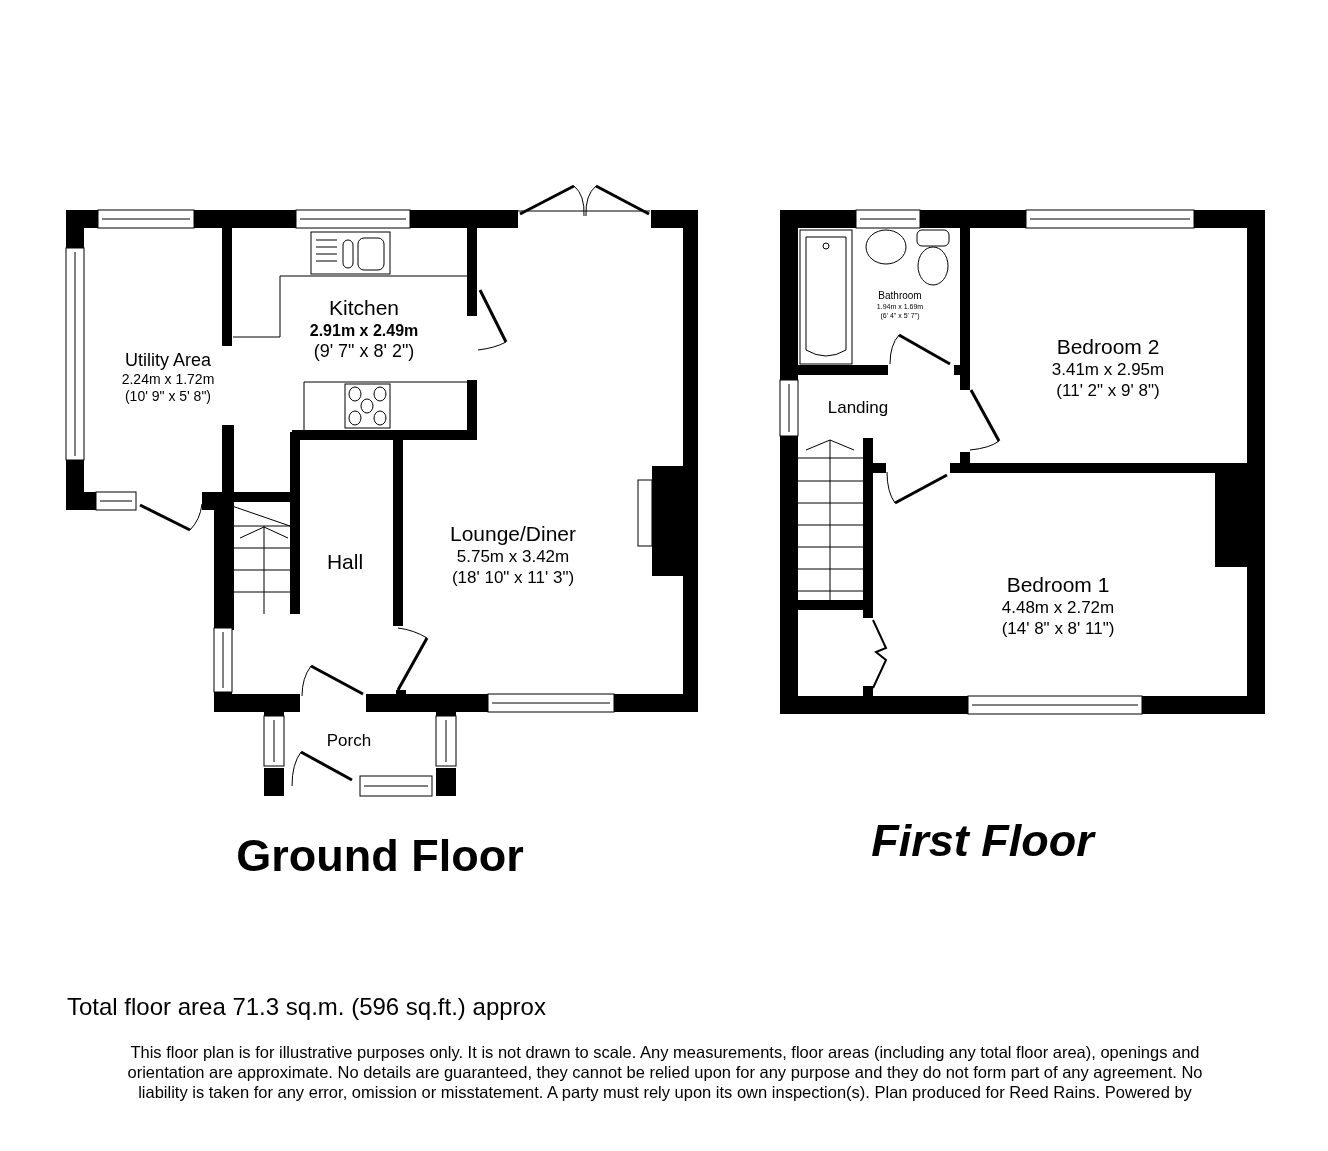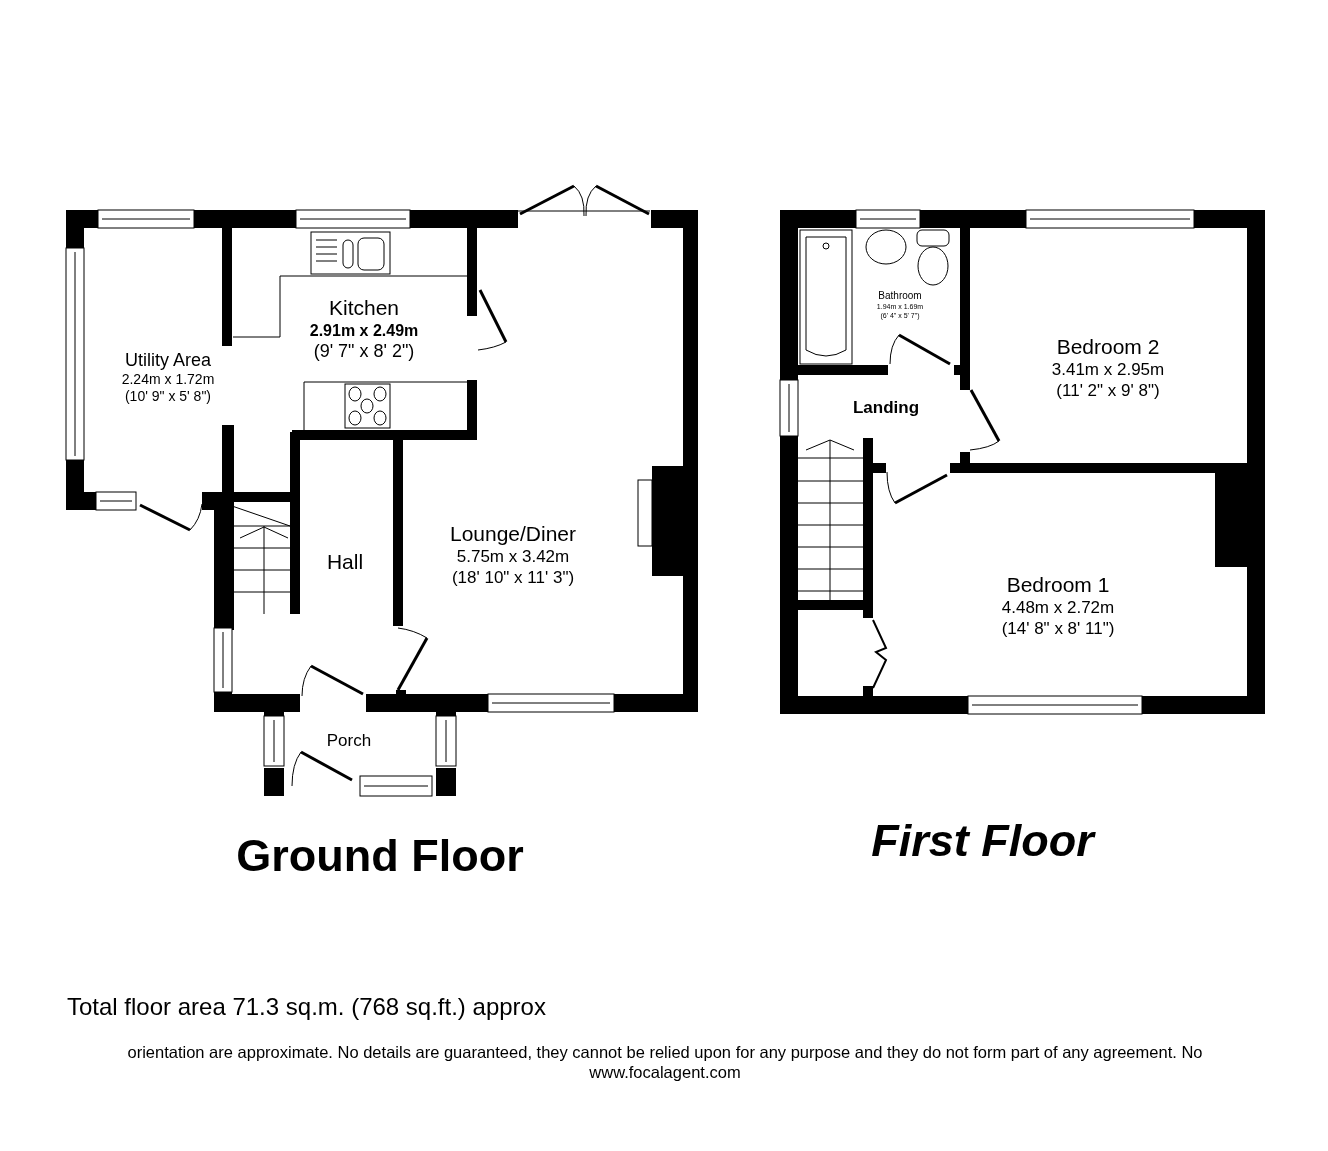--- a/index.html
+++ b/index.html
@@ -233,29 +233,30 @@
 <div class="lbl" style="left:850px;top:290px;width:100px;text-align:center;">
   <div style="font-size:10px;line-height:12px;">Bathroom</div>
   <div style="font-size:7px;line-height:9px;">1.94m x 1.69m</div>
   <div style="font-size:7px;line-height:9px;">(6' 4" x 5' 7")</div>
 </div>
 <div class="lbl" style="left:1008px;top:335px;width:200px;">
   <div class="room-name">Bedroom 2</div>
   <div class="room-dim" style="font-size:17px;line-height:21px;">3.41m x 2.95m</div>
   <div class="room-dim" style="font-size:17px;line-height:21px;">(11' 2" x 9' 8")</div>
 </div>
-<div class="lbl" style="left:838px;top:398px;width:96px;font-weight:bold;">
+<div class="lbl" style="left:810px;top:398px;width:96px;">
   <div style="font-size:17px;line-height:20px;">Landing</div>
 </div>
 <div class="lbl" style="left:958px;top:573px;width:200px;">
   <div class="room-name">Bedroom 1</div>
   <div class="room-dim" style="font-size:17px;line-height:21px;">4.48m x 2.72m</div>
   <div class="room-dim" style="font-size:17px;line-height:21px;">(14' 8" x 8' 11")</div>
 </div>
 
 <div class="floor-title" style="left:180px;top:815px;width:400px;margin-top:15px;">Ground Floor</div>
 <div class="floor-title" style="left:820px;top:815px;width:325px;font-style:italic;">First Floor</div>
 
-<div class="total">Total floor area 71.3 sq.m. (768 sq.ft.) approx</div>
+<div class="total">Total floor area 71.3 sq.m. (596 sq.ft.) approx</div>
 <div class="disclaimer">
+  <div>This floor plan is for illustrative purposes only. It is not drawn to scale. Any measurements, floor areas (including any total floor area), openings and</div>
   <div>orientation are approximate. No details are guaranteed, they cannot be relied upon for any purpose and they do not form part of any agreement. No</div>
-  <div>www.focalagent.com</div>
+  <div>liability is taken for any error, omission or misstatement. A party must rely upon its own inspection(s). Plan produced for Reed Rains. Powered by</div>
 </div>
 
 </body></html>

